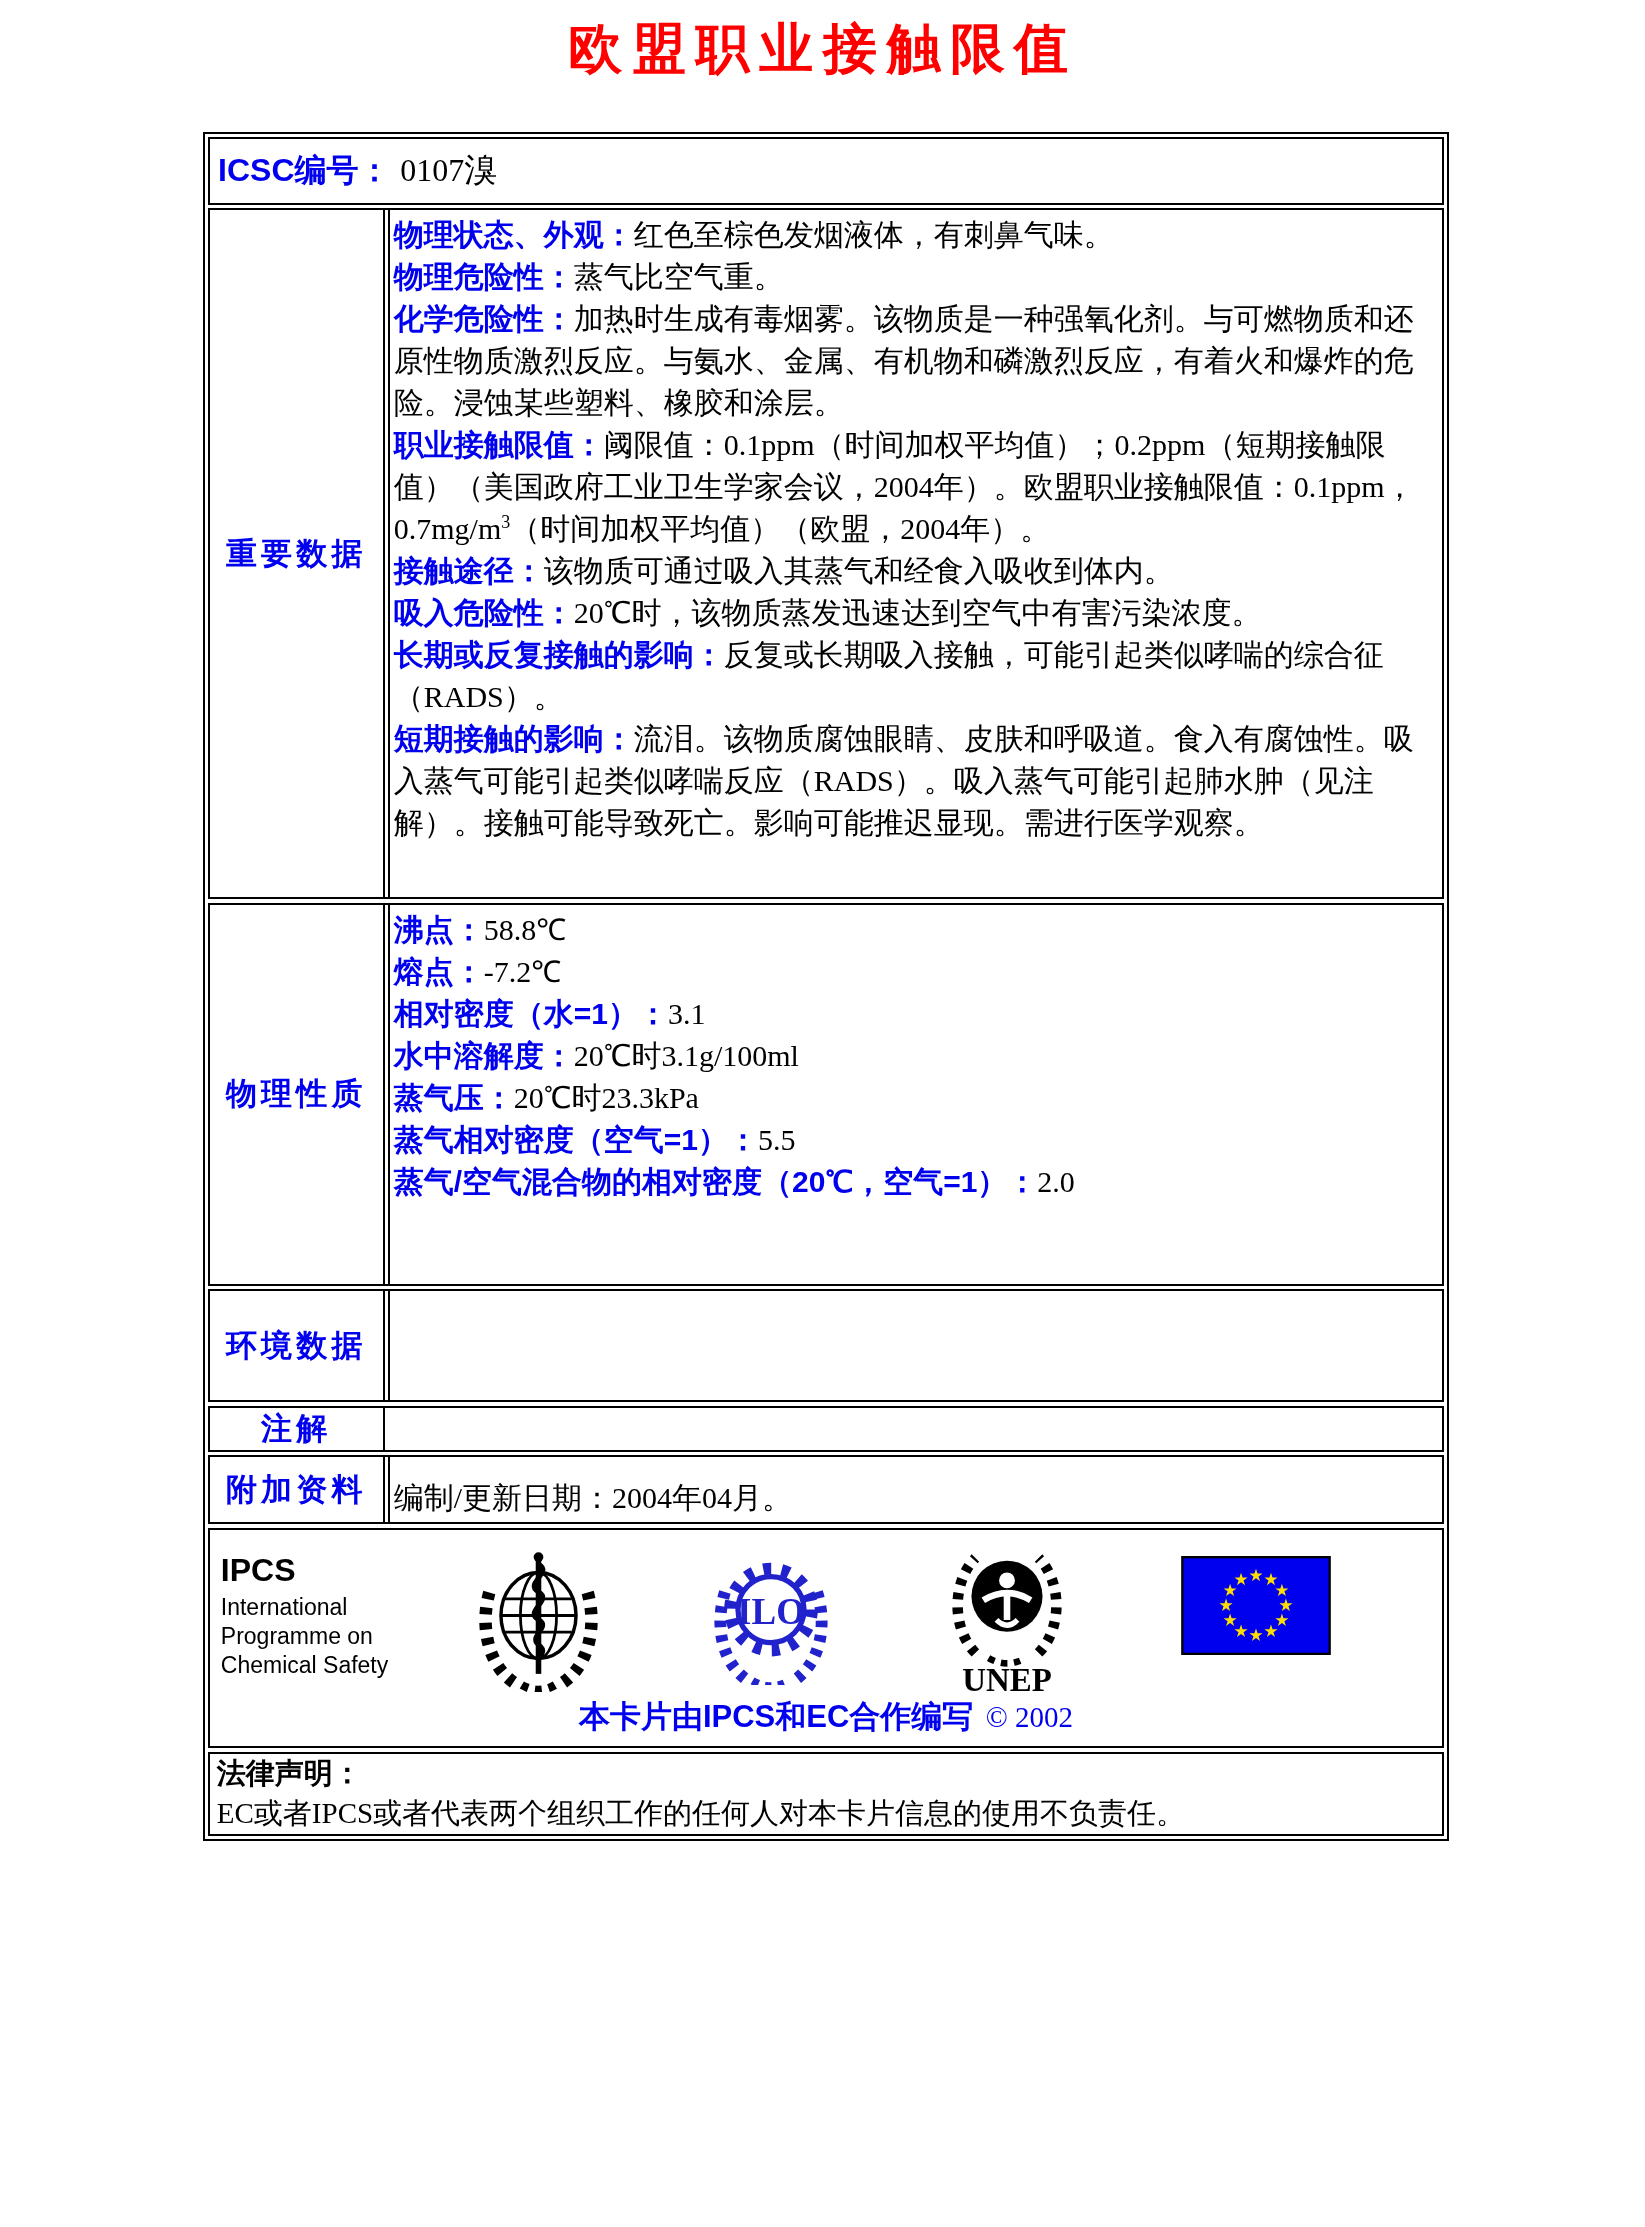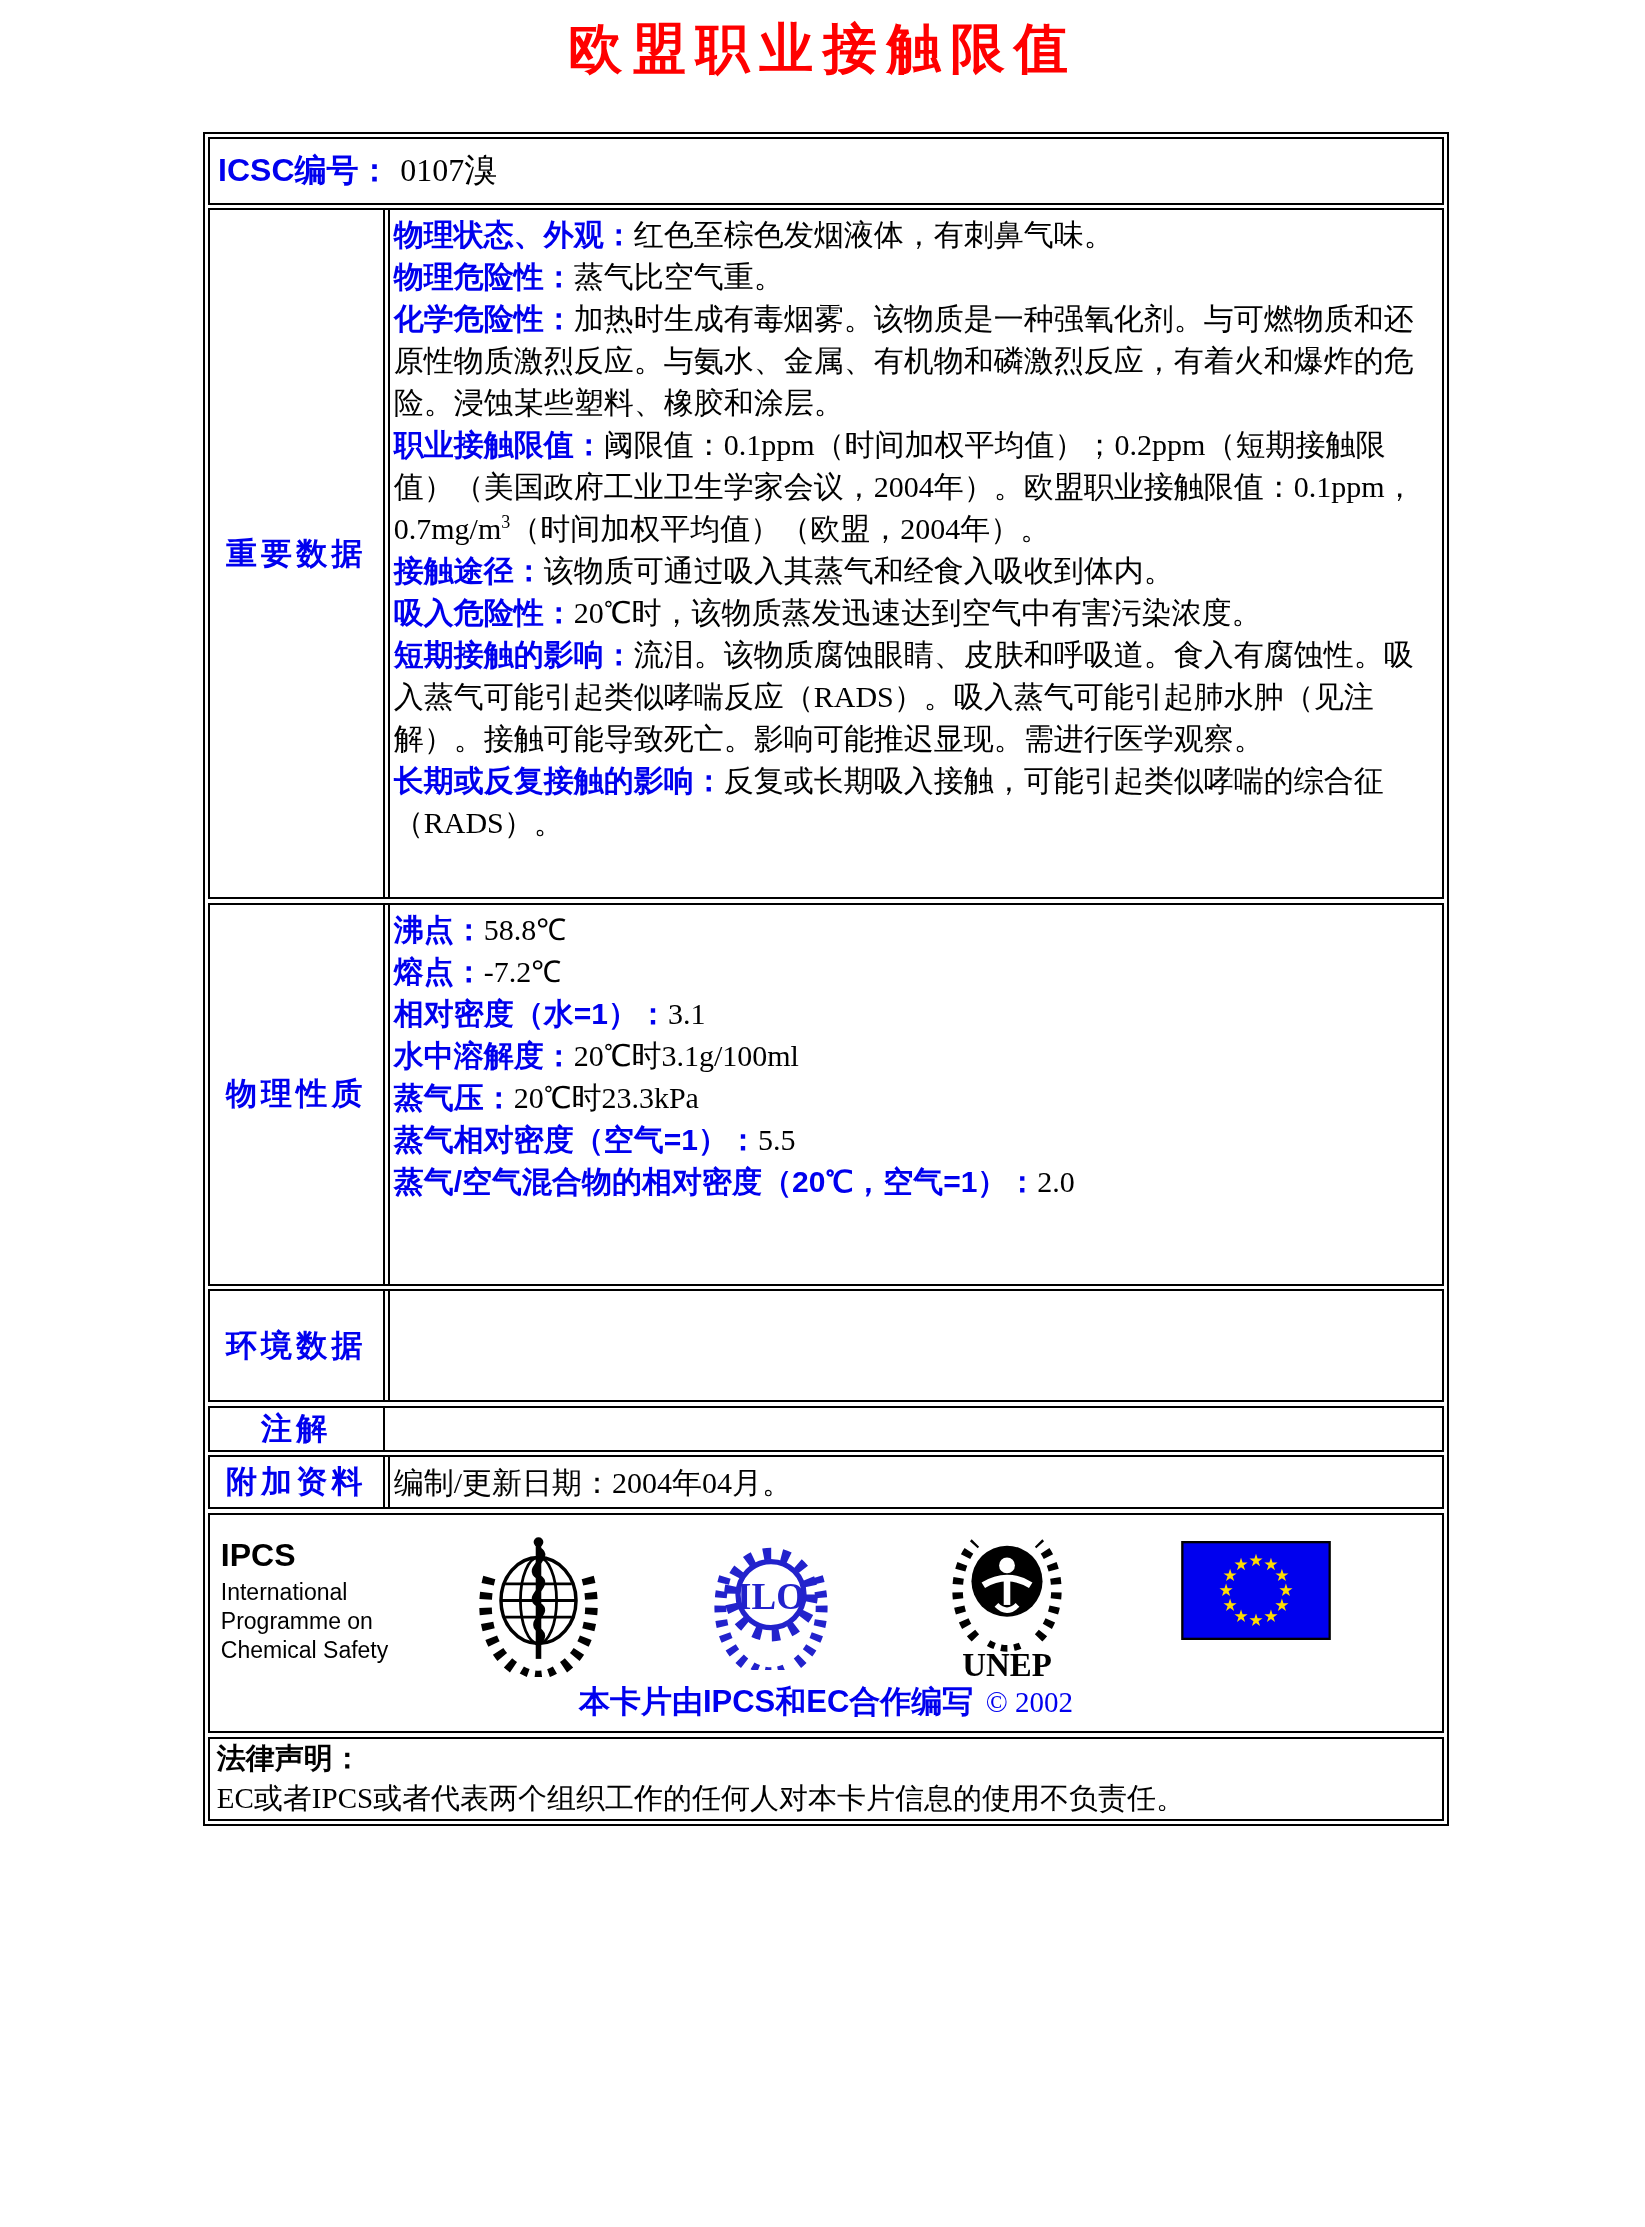--- a/index.html
+++ b/index.html
@@ -46,21 +46,21 @@
     padding: 0 8.3px; font-size: 32px;
   }
   .hdr-label { color: #0000EE; font-weight: bold; font-family: "Liberation Sans", sans-serif; }
   .hdr-num { color: #000; margin-left: 9.7px; }
   .substance { font-size: 33px; }
 
   .important-content { min-height: 687px; }
   .physical-content  { min-height: 379px; }
   .env-row           { min-height: 113px; }
   .notes-content     { line-height: 39px; min-height: 199px; }
-  .additional-content{ padding-top: 5px; padding-bottom: 2.8px; }
+  .additional-content{ padding-top: 20px; padding-bottom: 2.8px; }
 
   
   .logos-row { flex-direction: column; min-height: 189px; padding: 7px 11px 4.2px 11px; }
   .logos-strip { display: flex; align-items: center; flex: 1; }
   .ipcs-block { width: 229px; font-family: "Liberation Sans", sans-serif; }
   .ipcs-acronym { font-size: 32px; font-weight: bold; margin-bottom: 4.2px; }
   .ipcs-line { font-size: 23px; line-height: 29px; }
   .logo-who  { margin-left: 19.5px; }
   .logo-ilo  { margin-left: 97px; }
   .logo-unep { margin-left: 104px; }
@@ -96,22 +96,22 @@
 
     <div class="row">
       <div class="label-cell">重要数据</div>
       <div class="content-cell important-content">
         <p class="item"><span class="inline-label">物理状态、外观：</span><span>红色至棕色发烟液体，有刺鼻气味。</span></p>
         <p class="item"><span class="inline-label">物理危险性：</span><span>蒸气比空气重。</span></p>
         <p class="item"><span class="inline-label">化学危险性：</span><span>加热时生成有毒烟雾。该物质是一种强氧化剂。与可燃物质和还原性物质激烈反应。与氨水、金属、有机物和磷激烈反应，有着火和爆炸的危险。浸蚀某些塑料、橡胶和涂层。</span></p>
         <p class="item"><span class="inline-label">职业接触限值：</span><span>阈限值：0.1ppm（时间加权平均值）；0.2ppm（短期接触限值）（美国政府工业卫生学家会议，2004年）。欧盟职业接触限值：0.1ppm，0.7mg/m</span><sup class="sup3">3</sup><span>（时间加权平均值）（欧盟，2004年）。</span></p>
         <p class="item"><span class="inline-label">接触途径：</span><span>该物质可通过吸入其蒸气和经食入吸收到体内。</span></p>
         <p class="item"><span class="inline-label">吸入危险性：</span><span>20℃时，该物质蒸发迅速达到空气中有害污染浓度。</span></p>
+        <p class="item"><span class="inline-label">长期或反复接触的影响：</span><span>反复或长期吸入接触，可能引起类似哮喘的综合征（RADS）。</span></p>
         <p class="item"><span class="inline-label">短期接触的影响：</span><span>流泪。该物质腐蚀眼睛、皮肤和呼吸道。食入有腐蚀性。吸入蒸气可能引起类似哮喘反应（RADS）。吸入蒸气可能引起肺水肿（见注解）。接触可能导致死亡。影响可能推迟显现。需进行医学观察。</span></p>
-        <p class="item"><span class="inline-label">长期或反复接触的影响：</span><span>反复或长期吸入接触，可能引起类似哮喘的综合征（RADS）。</span></p>
       </div>
     </div>
 
     <div class="row">
       <div class="label-cell">物理性质</div>
       <div class="content-cell physical-content">
         <p class="item"><span class="inline-label">沸点：</span><span>58.8℃</span></p>
         <p class="item"><span class="inline-label">熔点：</span><span>-7.2℃</span></p>
         <p class="item"><span class="inline-label">相对密度（水=1）：</span><span>3.1</span></p>
         <p class="item"><span class="inline-label">水中溶解度：</span><span>20℃时3.1g/100ml</span></p>

